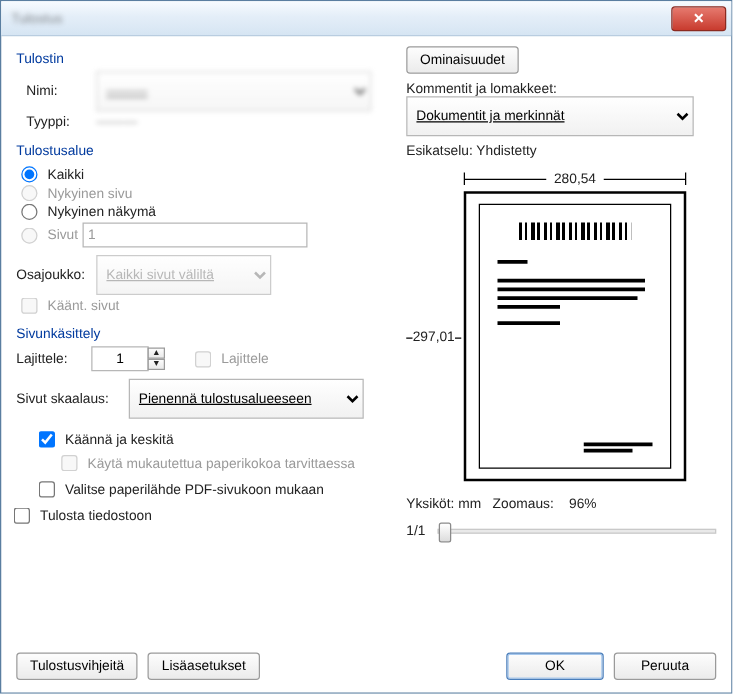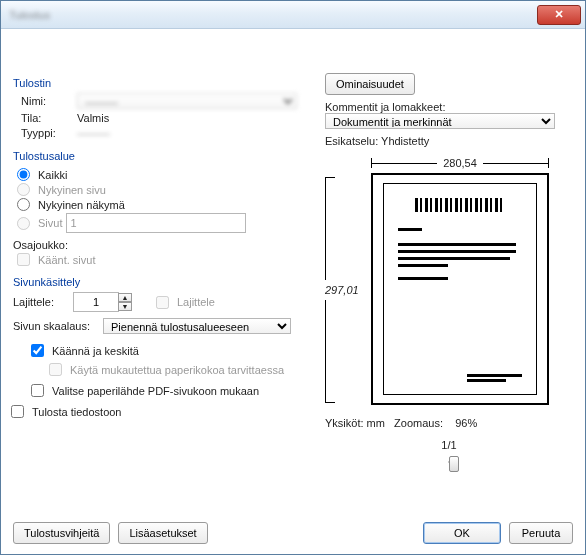--- a/index.html
+++ b/index.html
@@ -2,66 +2,66 @@
 <html><head>
 <meta charset="utf-8">
 <style>
   * { box-sizing: border-box; font-family: "Segoe UI", Tahoma, sans-serif; font-size: 11px; }
   body { margin: 0; background: #fff; }
   .window { width: 586px; height: 555px; border: 1px solid #5a7ea0; background: #fff; position: relative; }
   .titlebar { height: 28px; background: linear-gradient(#f7fbff, #e4eef8 45%, #d6e5f3); border-bottom: 1px solid #b9cde0; display: flex; align-items: center; padding: 0 4px 0 8px; }
   .titlebar .title { color: #4a4a4a; filter: blur(2px); opacity: .6; }
   .close-btn { margin-left: auto; width: 44px; height: 20px; background: linear-gradient(#e67a6f, #c83b2e); border: 1px solid #8b2a20; border-radius: 3px; color: #fff; display: flex; align-items: center; justify-content: center; font-weight: bold; font-size: 12px; cursor: pointer; }
   .body { padding: 6px 12px 10px 12px; color: #222; }
-  .columns { display: flex; gap: 12px; margin-top: 36px; }
+  .columns { display: flex; gap: 12px; }
   .left { flex: 0 0 300px; }
   .right { flex: 1; }
   .group-label { color: #003a9e; margin: 6px 0 4px 0; }
   .row { display: flex; align-items: center; margin: 3px 0; }
   .row .lbl { width: 56px; color: #222; }
   .row .lbl-indent { margin-left: 8px; }
   select, input[type=text], input[type=number] {
     border: 1px solid #b7b7b7; background: #fff; height: 20px; padding: 1px 3px;
   }
-  select { height: 16px; background: linear-gradient(#fff,#f1f1f1); }
+  select { height: 32px; background: linear-gradient(#fff,#f1f1f1); text-decoration: underline; }
   .printer-name { width: 220px; filter: blur(2px); opacity: .6; }
   .btn { background: linear-gradient(#fdfdfd,#ebebeb); border: 1px solid #9a9a9a; border-radius: 3px; height: 22px; padding: 0 10px; cursor: pointer; text-align: center; }
   .btn.primary { border: 1px solid #4a7ebb; box-shadow: 0 0 0 1px #a6c8ee inset; }
   .disabled { color: #9a9a9a; }
   fieldset { border: none; padding: 0; margin: 0; }
   .radio-row, .check-row { display: flex; align-items: center; margin: 2px 0 2px 4px; gap: 4px; }
   .radio-row input, .check-row input { margin: 0 4px 0 0; }
   .sivut-input { width: 180px; margin-left: 4px; }
   .osajoukko-row { display:flex; align-items:center; margin: 4px 0 2px 0; }
   .copies { width: 46px; text-align:center; }
   .spinner { display:inline-flex; flex-direction:column; margin-left:-1px; }
   .spinner span { width:14px; height:9px; border:1px solid #9a9a9a; background:linear-gradient(#fcfcfc,#e9e9e9); font-size:7px; line-height:7px; text-align:center; cursor:pointer; }
   .komm-select { width: 230px; }
   .preview-label { margin: 6px 0 4px 0; }
   .preview-box { position: relative; width: 230px; height: 260px; }
   .ruler-top { position:absolute; top:6px; left:46px; right:6px; display:flex; align-items:center; color:#222; }
   .ruler-top .line { height:1px; background:#000; flex:1; }
   .ruler-top .tick { width:1px; height:10px; background:#000; }
   .ruler-top .val { margin: 0 6px; }
-  .ruler-left { position:absolute; top:26px; bottom:8px; left:0; width:44px; display:flex; flex-direction:column; justify-content:center;font-style:italic; }
+  .ruler-left { position:absolute; top:26px; bottom:8px; left:0; width:44px; display:flex; align-items:center; justify-content:center; }
   .ruler-left .vl { width:1px; background:#000; flex:1; }
   .ruler-left .tick { height:1px; width:10px; background:#000; }
   .page { position:absolute; top:22px; left:46px; right:6px; bottom:6px; border:2px solid #000; background:#fff; }
   .page-inner { position:absolute; top:8px; left:10px; right:10px; bottom:8px; border:1px solid #000; padding:14px 14px 10px 14px; display:flex; flex-direction:column; }
   .doc { flex:1; display:flex; flex-direction:column; }
   .barcode { height:14px; width:90px; margin:0 auto 14px auto; background: repeating-linear-gradient(90deg,#000 0 3px,#fff 3px 5px,#000 5px 7px,#fff 7px 10px); }
   .blk { height:3px; background:#000; margin:2px 0; }
   .blk.short { width:24px; }
   .blk.w40 { width:40%; }
   .blk.w95 { width:95%; }
   .blk.w90 { width:90%; }
   .sig { margin-top:auto; align-self:flex-end; width:55px; }
   .sig .blk { margin:2px 0; }
   .units-row { margin-top:6px; }
-  .pager-row { display:flex; align-items:center; margin-top:10px; gap:10px;flex-direction:column; }
+  .pager-row { display:flex; align-items:center; margin-top:10px; gap:10px; }
   .slider-track { flex:1; height:4px; background:#e9e9e9; border:1px solid #c9c9c9; position:relative; }
   .slider-thumb { position:absolute; left:0; top:-6px; width:10px; height:16px; background:linear-gradient(#fff,#dcdcdc); border:1px solid #8a8a8a; border-radius:2px; }
   .bottom { position:absolute; left:12px; right:12px; bottom:10px; display:flex; align-items:center; gap:8px; }
   .bottom .spacer { flex:1; }
   .typ-val { filter: blur(2px); opacity:.55; }
   .section-gap { height:2px; }
 </style>
 </head>
 <body>
 
@@ -78,24 +78,20 @@
 
       <div class="left">
         <div class="group-label">Tulostin</div>
         <div class="row">
           <span class="lbl lbl-indent">Nimi:</span>
           <select class="printer-name">
             <option>———</option>
           </select>
         </div>
         <div class="row">
-          <span class="lbl lbl-indent">Tila:</span>
-          <span>Valmis</span>
-        </div>
-        <div class="row">
           <span class="lbl lbl-indent">Tyyppi:</span>
           <span class="typ-val">———</span>
         </div>
 
         <div class="section-gap"></div>
         <div class="group-label">Tulostusalue</div>
         <fieldset>
           <div class="radio-row">
             <input type="radio" name="rng" checked="" style="">
             <span>Kaikki</span>
@@ -109,20 +105,23 @@
             <span>Nykyinen näkymä</span>
           </div>
           <div class="radio-row disabled">
             <input type="radio" name="rng" disabled="" style="">
             <span>Sivut</span>
             <input type="text" class="sivut-input disabled" disabled="" value="1" style="">
           </div>
         </fieldset>
         <div class="osajoukko-row">
           <span style="width:64px">Osajoukko:</span>
+          <select style="width:140px" class="disabled" disabled="">
+            <option>Kaikki sivut väliltä</option>
+          </select>
         </div>
         <div class="check-row disabled" style="margin-left:4px">
           <input type="checkbox" disabled="" style="">
           <span>Käänt. sivut</span>
         </div>
 
         <div class="section-gap"></div>
         <div class="group-label">Sivunkäsittely</div>
         <div class="row">
           <span style="width:60px">Lajittele:</span>
@@ -130,21 +129,21 @@
           <div class="spinner">
             <span>▲</span>
             <span>▼</span>
           </div>
           <div class="check-row disabled" style="margin-left:24px">
             <input type="checkbox" disabled="" style="">
             <span>Lajittele</span>
           </div>
         </div>
         <div class="row" style="margin-top:6px">
-          <span style="width:90px">Sivun skaalaus:</span>
+          <span style="width:90px">Sivut skaalaus:</span>
           <select style="width:188px">
             <option>Pienennä tulostusalueeseen</option>
           </select>
         </div>
         <div class="check-row" style="margin:10px 0 6px 18px">
           <input type="checkbox" checked="" style="">
           <span>Käännä ja keskitä</span>
         </div>
         <div class="check-row disabled" style="margin:2px 0 8px 36px">
           <input type="checkbox" disabled="" style="">
@@ -221,16 +220,16 @@
           </div>
         </div>
       </div>
     </div>
 
     <div class="bottom">
       <button class="btn">Tulostusvihjeitä</button>
       <button class="btn">Lisäasetukset</button>
       <div class="spacer"></div>
       <button class="btn primary" style="width:78px">OK</button>
-      <button class="btn" style="width:64px">Peruuta</button>
+      <button class="btn" style="width:82px">Peruuta</button>
     </div>
   </div>
 </div>
 
 </body></html>

